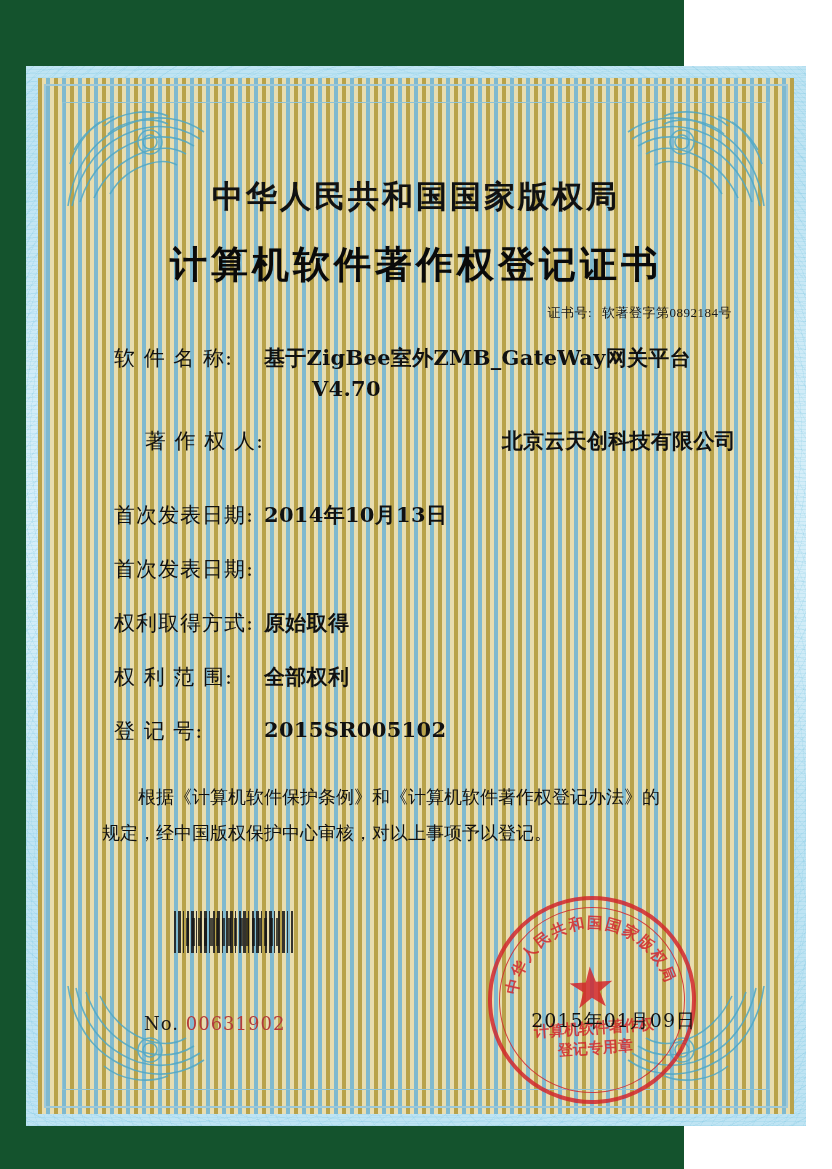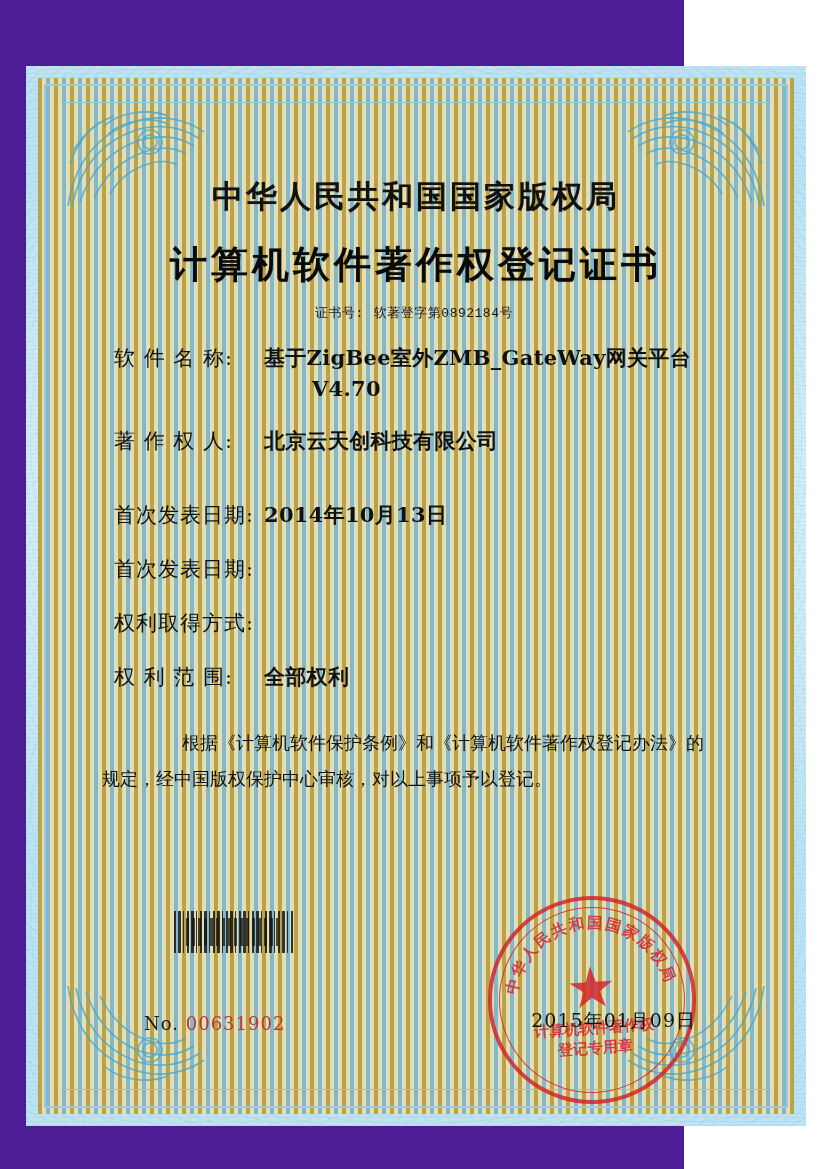--- a/index.html
+++ b/index.html
@@ -11,21 +11,21 @@
     width: 832px;
     height: 1169px;
     font-family: "Liberation Serif", serif;
     overflow: hidden;
   }
 
   .page {
     position: relative;
     width: 684px;
     height: 1169px;
-    background: #4c1d95;
+    background: #14532d;
   }
 
   
   .certificate {
     position: absolute;
     left: 26px;
     top: 66px;
     width: 780px;
     height: 1060px;
     background:
@@ -120,26 +120,26 @@
     letter-spacing: 4px;
     color: #0a0a0a;
     font-family: "DejaVu Serif", serif;
     font-weight: 700;
     margin-bottom: 14px;
     text-shadow: 0 0 1px rgba(0,0,0,0.3);
     margin-top: 12px;
   }
 
   .cert-no {
-    text-align: center;
+    text-align: right;
     font-size: 13px;
     color: #1a1a1a;
     letter-spacing: 0.5px;
     margin: 10px 4px 22px 0;
-    font-family: Liberation Mono, monospace;
+    font-family: Liberation Serif, serif;
   }
   .cert-no .label { margin-right: 10px; }
 
   .field {
     display: flex;
     align-items: flex-start;
     margin: 0 0 26px 18px;
     font-size: 21px;
     color: #111111;
     font-family: "DejaVu Serif", serif;
@@ -153,30 +153,30 @@
   .field .fvalue {
     flex: 1 1 auto;
     letter-spacing: 0.3px;
     font-weight: bold;
   }
   .field .fvalue .line2 {
     display: block;
     margin-top: 4px;
     margin-left: 48px;
   }
-  .gap-after { margin-bottom: 46px; }
+  .gap-after { margin-bottom: 46px; text-align: right; }
 
   .statement {
     margin: 34px 6px 0 6px;
     font-size: 18px;
     line-height: 2.0;
     color: #111111;
     font-family: "DejaVu Serif", serif;
   }
-  .statement .p1 { text-indent: 2em; display: block; padding-left: 44px; }
+  .statement .p1 { text-indent: 2em; display: block; }
 
   
   .barcode {
     position: absolute;
     left: 148px;
     top: 845px;
     width: 120px;
     height: 42px;
     background: repeating-linear-gradient(90deg,
       #1b1b1b 0px, #1b1b1b 2px,
@@ -382,27 +382,32 @@
         <span class="flabel">首次发表日期:</span>
         <span class="fvalue">2014年10月13日</span>
       </div>
 
       <div class="field">
         <span class="flabel">首次发表日期:</span>
       </div>
 
       <div class="field">
         <span class="flabel">权利取得方式:</span>
+        <span class="fvalue">原始取得</span>
       </div>
 
       <div class="field">
         <span class="flabel">权 利 范 围:</span>
         <span class="fvalue">全部权利</span>
       </div>
 
+      <div class="field">
+        <span class="flabel">登 记 号:</span>
+        <span class="fvalue">2015SR005102</span>
+      </div>
 
       <div class="statement">
         <span class="p1">根据《计算机软件保护条例》和《计算机软件著作权登记办法》的</span>
         <span>规定，经中国版权保护中心审核，对以上事项予以登记。</span>
       </div>
 
     </div>
 
     <div class="barcode"></div>
     <div class="barcode-blur"></div>

